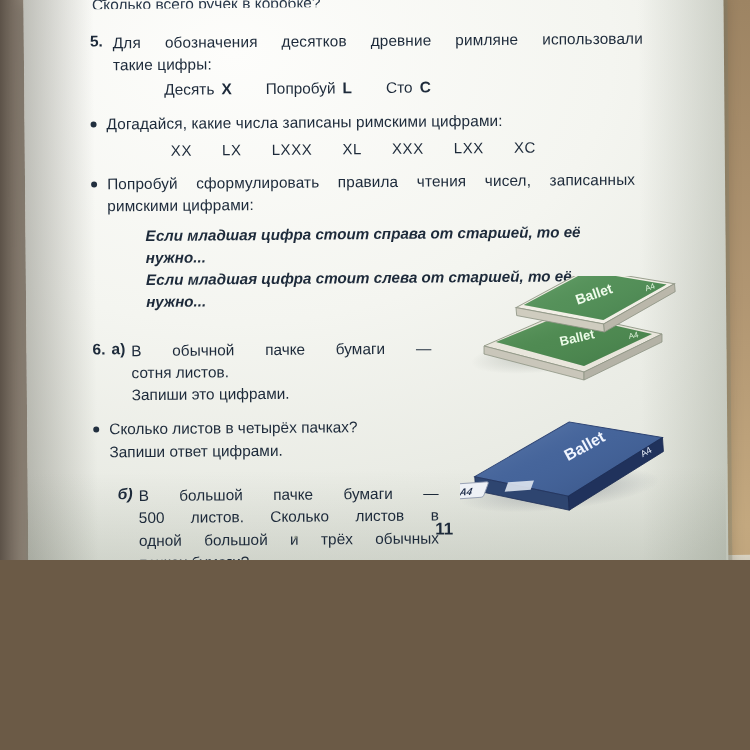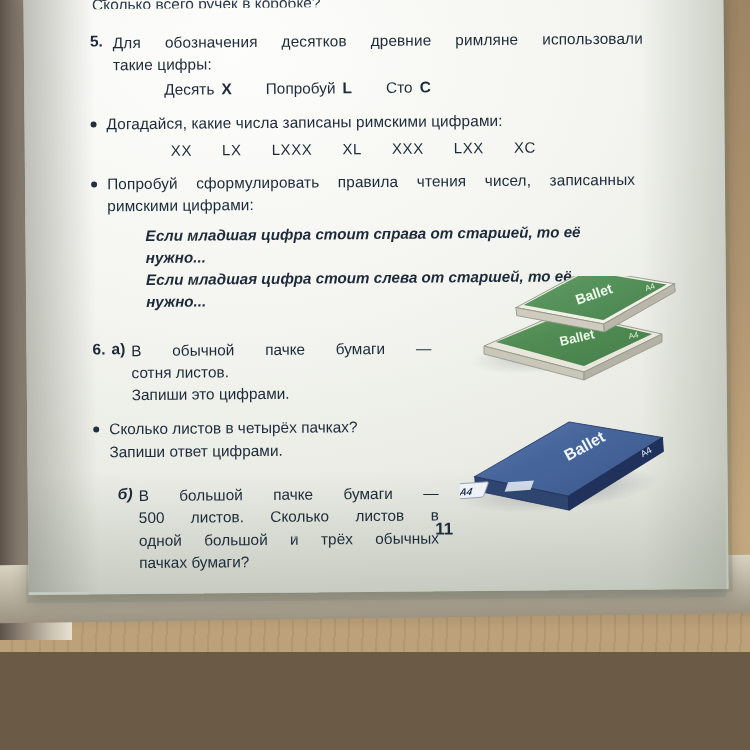--- a/index.html
+++ b/index.html
@@ -3,21 +3,21 @@
 <meta charset="utf-8">
 <style>
   html, body {
     margin: 0;
     padding: 0;
     background: #6b5a46;
   }
   #page {
     position: relative;
     width: 750px;
-    height: 652px;
+    height: 560px;
     overflow: hidden;
     font-family: "Liberation Sans", sans-serif;
     background: #fca5a5;
   }
 
   
   .desk {
     position: absolute;
     left: 0; top: 0; width: 750px; height: 750px;
     background:

